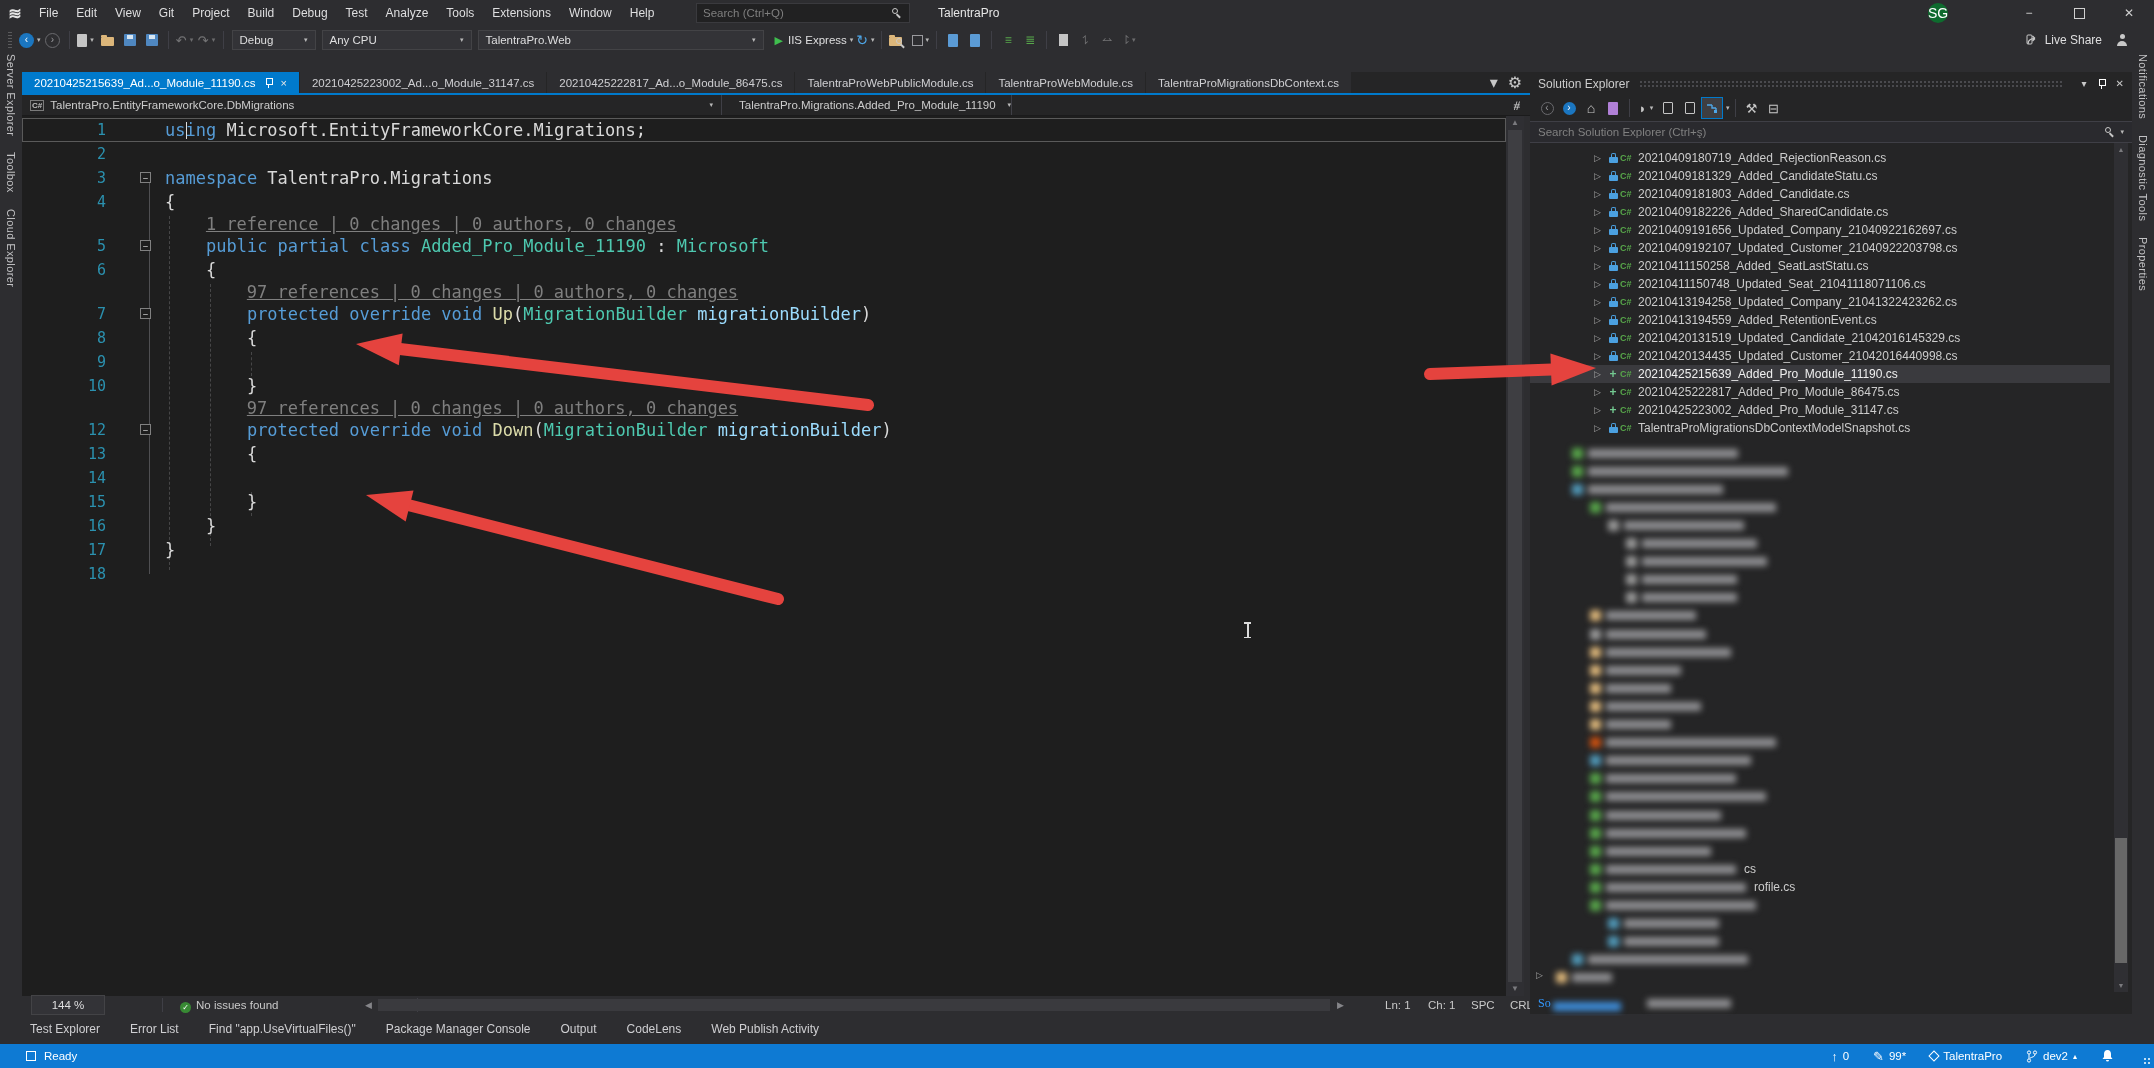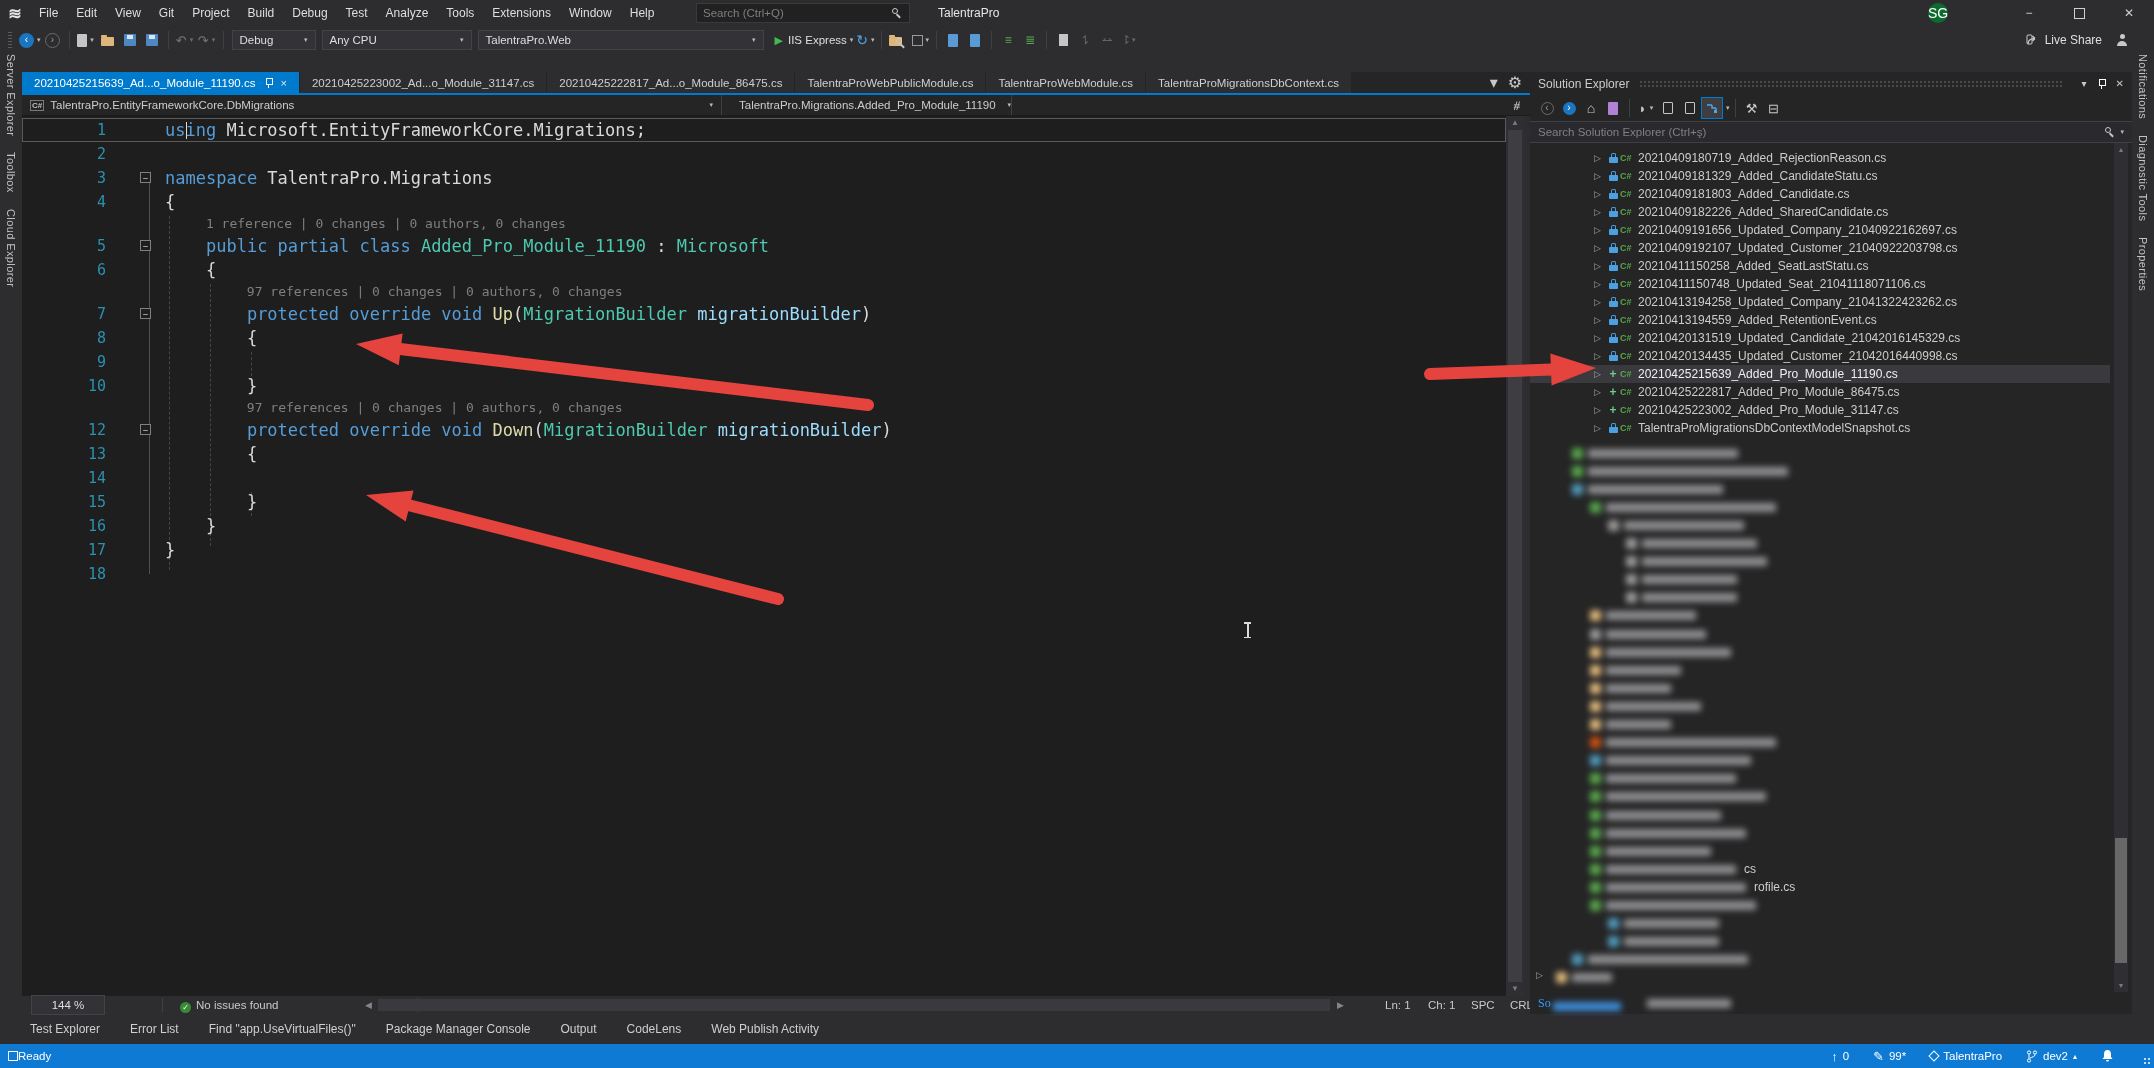--- a/index.html
+++ b/index.html
@@ -72,21 +72,21 @@
   #split-btn{width:26px;display:flex;align-items:center;justify-content:center;color:#C8C8C8;font-size:12px;}
   
   #editor{position:absolute;left:22px;top:116px;width:1502px;height:880px;background:#1E1E1E;}
   #code-rows{position:absolute;left:0;top:2px;right:18px;}
   .crow{display:flex;height:24px;font-family:"DejaVu Sans Mono",monospace;font-size:17px;line-height:24px;position:relative;}
   .crow.current{box-shadow:inset 0 0 0 1px #5A5A5A;}
   .lnum{width:84px;text-align:right;padding-right:0px;color:#2B91AF;font-size:15px;flex:none;box-sizing:border-box;}
   .foldcol{width:52px;flex:none;position:relative;}
   .foldbox{position:absolute;left:34px;top:6px;width:11px;height:11px;border:1px solid #808080;background:#1E1E1E;color:#C5C5C5;font-size:9px;line-height:10px;text-align:center;box-sizing:border-box;}
   .codeline{white-space:pre;padding-left:7px;}
-  .cl-row{height:20px;font-family:"DejaVu Sans Mono",monospace;font-size:13px;line-height:20px;color:#7F7F7F;white-space:pre;}
+  .cl-row{height:20px;font-family:"DejaVu Sans Mono",monospace;font-size:17px;line-height:20px;color:#7F7F7F;white-space:pre;text-decoration:underline;}
   .tk{color:#569CD6;} .tt{color:#4EC9B0;} .tm{color:#DCDCAA;} .tp{color:#9CDCFE;} .td{color:#D9D9D9;}
   .iguide{position:absolute;width:0;border-left:1px dashed #464647;}
   #foldline{position:absolute;left:127px;width:0;border-left:1px solid #4F4F52;}
   #caret{position:absolute;left:164px;top:4px;width:1px;height:17px;background:#DCDCDC;}
   
   #ed-vscroll{position:absolute;right:0;top:0;width:18px;height:880px;background:#2F2F33;}
   #ed-vscroll .arr{position:absolute;left:0;width:18px;height:14px;color:#7A7A7E;font-size:8px;text-align:center;line-height:14px;}
   #ed-vthumb{position:absolute;left:2px;top:14px;width:14px;height:852px;background:#3E3E42;}
   
   #ed-status{position:absolute;left:22px;top:996px;width:1508px;height:18px;background:#2D2D30;font-size:11.5px;color:#C8C8C8;}
@@ -129,21 +129,21 @@
   #se-vthumb{position:absolute;left:1px;top:695px;width:12px;height:125px;background:#686868;}
   
   #se-bottom{position:absolute;left:0;top:920px;width:100%;height:22px;display:flex;align-items:center;padding-left:8px;box-sizing:border-box;font-size:12px;}
   #se-bottom .acttab{color:#3399FF;display:flex;align-items:flex-end;font-family:Liberation Serif, serif;}
   #se-bottom .blur-bar{filter:blur(3px);height:9px;border-radius:1px;}
   
   #bottom-tabs{position:absolute;left:0;top:1016px;width:2154px;height:26px;background:#2D2D30;display:flex;align-items:center;padding-left:30px;box-sizing:border-box;gap:30px;}
   .ptab{font-size:12px;color:#CFCFD2;}
   
   #statusbar{position:absolute;left:0;top:1044px;width:2154px;height:24px;background:#0E7AD3;display:flex;align-items:center;color:#FFFFFF;font-size:11.5px;}
-  #sb-left{display:flex;align-items:center;gap:0;margin-left:8px;}
+  #sb-left{display:flex;align-items:center;gap:8px;margin-left:26px;}
   .sb-sq{width:10px;height:10px;border:1.5px solid #fff;box-sizing:border-box;}
   #sb-right{margin-left:auto;display:flex;align-items:center;gap:24px;margin-right:40px;}
   .sb-item{display:flex;align-items:center;gap:5px;}
   .sb-diamond{width:8px;height:8px;border:1.5px solid #fff;transform:rotate(45deg);box-sizing:border-box;}
   #sb-grip{position:absolute;right:3px;bottom:3px;width:8px;height:8px;background-image:radial-gradient(#BFDFF5 1px,transparent 1px);background-size:4px 4px;}
   
   .mag{position:relative;width:11px;height:11px;display:inline-block;}
   .mag:before{content:"";position:absolute;top:0;left:0;width:6px;height:6px;border:1.5px solid #C8C8C8;border-radius:50%;box-sizing:border-box;}
   .mag:after{content:"";position:absolute;width:5px;height:1.5px;background:#C8C8C8;transform:rotate(45deg);top:7px;left:4px;}
   

